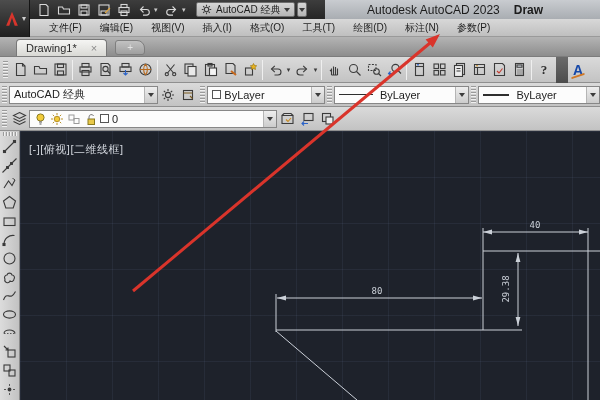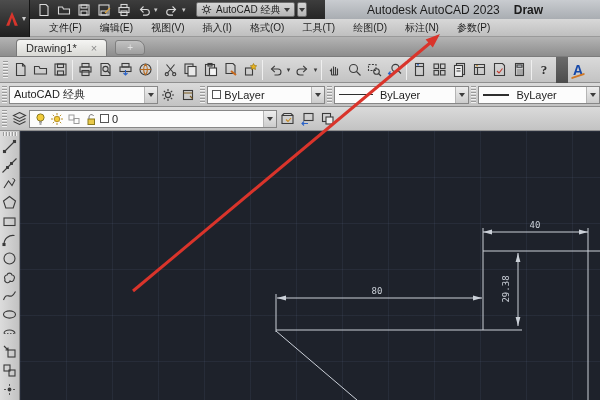--- a/index.html
+++ b/index.html
@@ -556,20 +556,21 @@
       </div>
     <div class="dbtn">
         <svg width="15" height="15">
           <circle cx="7.5" cy="7.5" r="1.4" fill="#3a3a3a"></circle>
           <path d="M7.5 2v2M7.5 11v2M2 7.5h2M11 7.5h2" stroke-width=".8"></path>
         </svg>
       </div>
   </div>
 
   <div class="canvas">
+    <div class="vp-label">[-][俯视][二维线框]</div>
     <svg class="geom" width="580" height="269" viewBox="0 0 580 269">
 
       <line x1="463" y1="120" x2="580" y2="120"></line>
       <line x1="568" y1="120" x2="568" y2="269"></line>
       <line x1="463" y1="97" x2="463" y2="199"></line>
       <line x1="256" y1="199" x2="502" y2="199"></line>
       <line x1="256" y1="163" x2="256" y2="201"></line>
       <line x1="256" y1="200" x2="337" y2="269"></line>
 
       <line x1="463" y1="101" x2="568" y2="101"></line>

